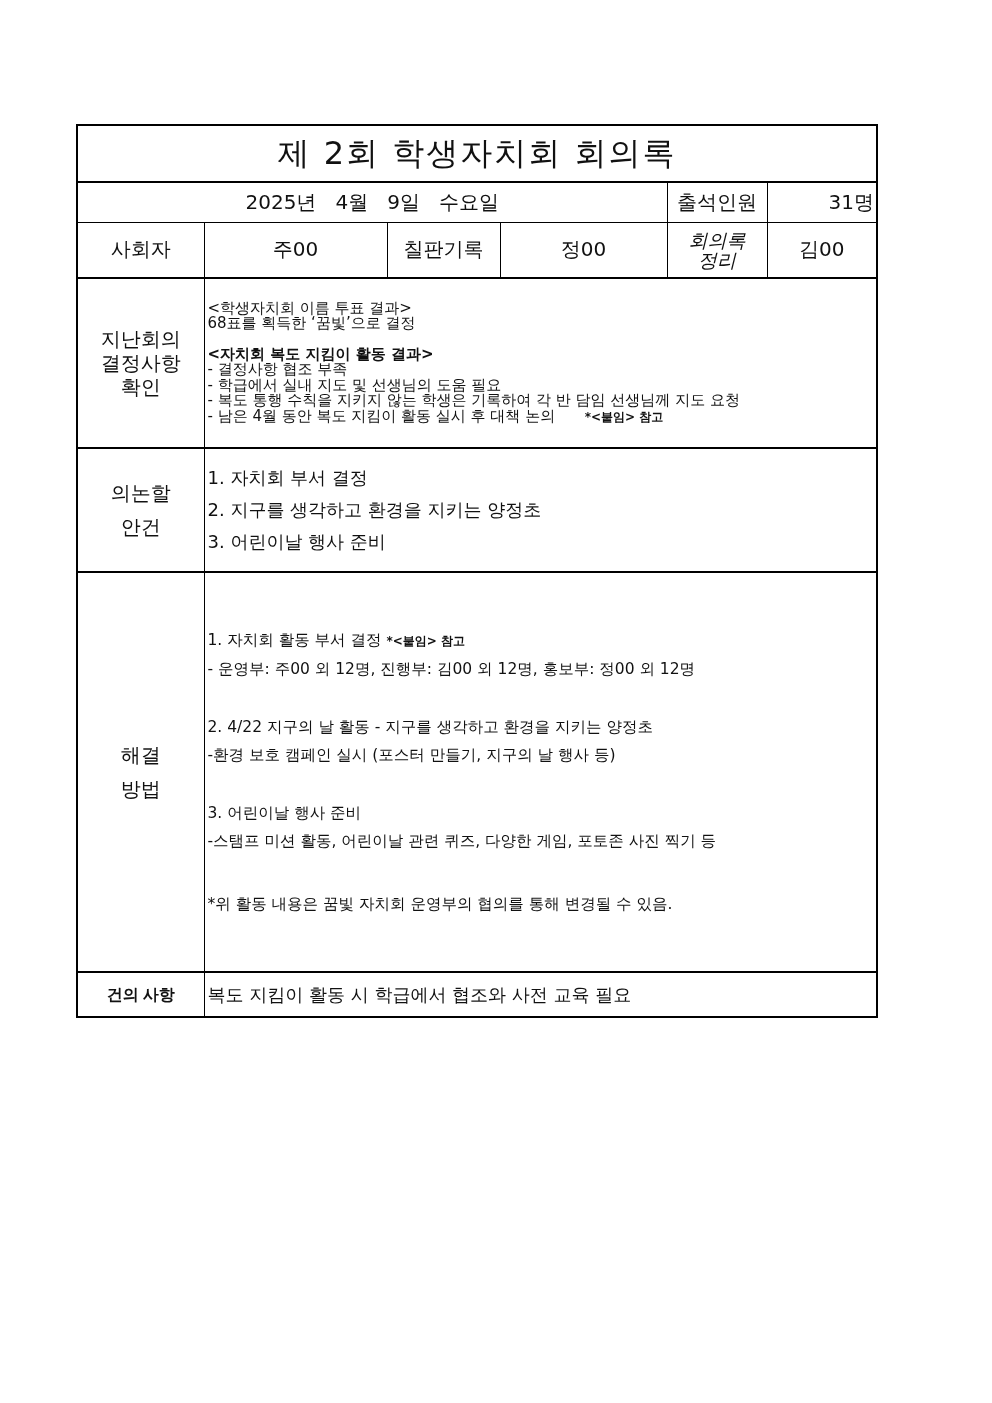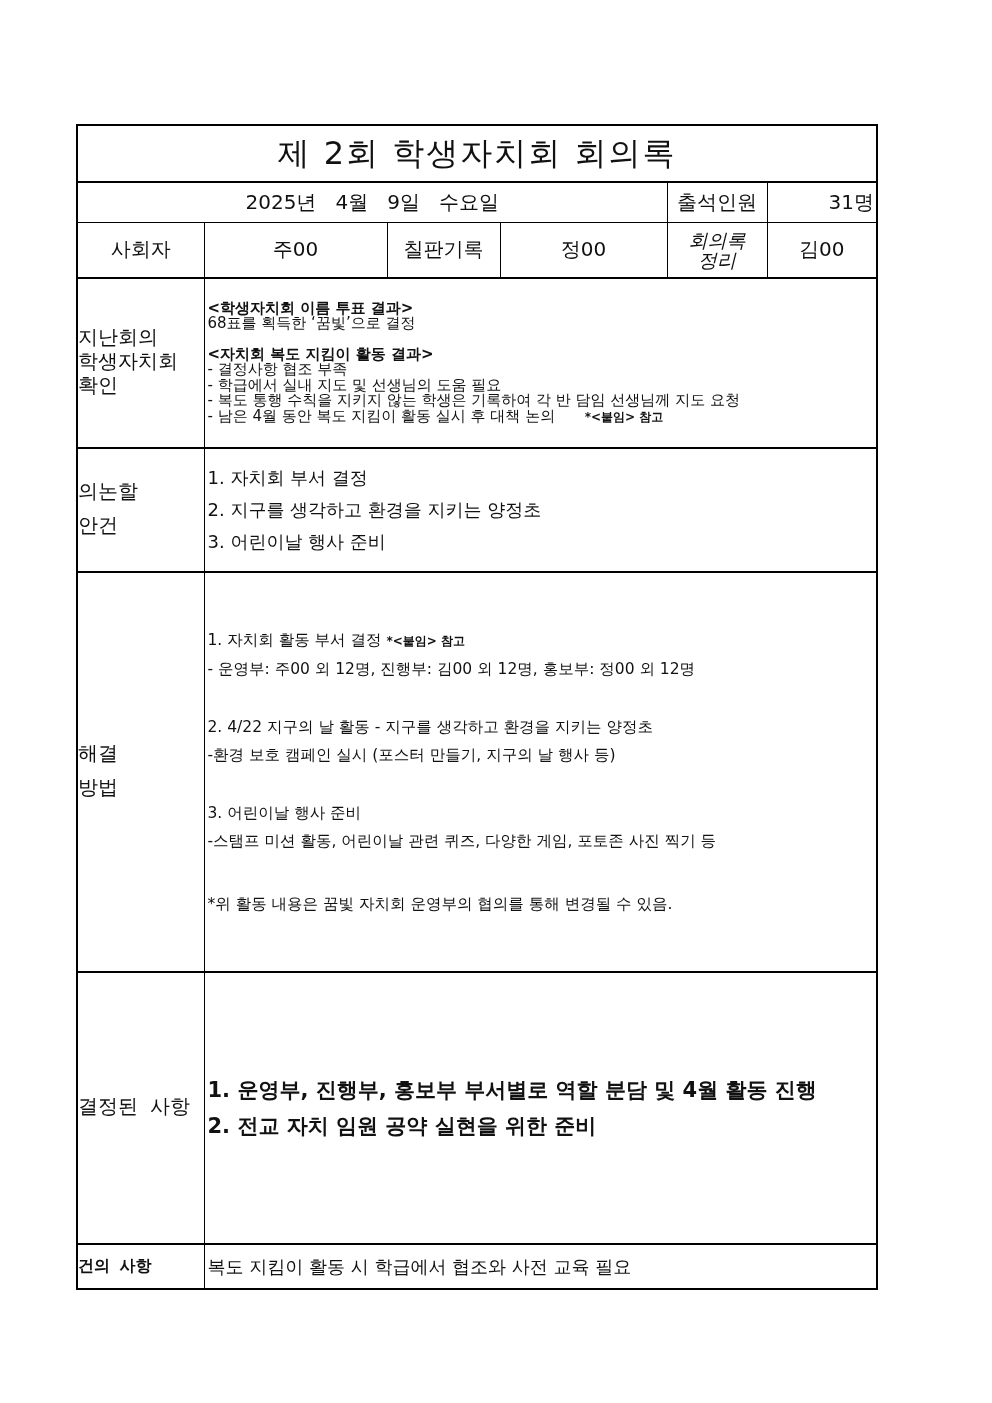--- a/index.html
+++ b/index.html
@@ -5,21 +5,21 @@
   html, body { margin:0; padding:0; background:#ffffff; }
   body { width:992px; height:1403px; position:relative; font-family:"DejaVu Serif", serif; color:#111; }
   .page { position:absolute; left:76px; top:124px; width:800px; }
   table { border-collapse:collapse; width:800px; table-layout:fixed; }
   td { border:1px solid #000; padding:0; vertical-align:middle; }
   .outer { border:2px solid #000; }
   .thick-b { border-bottom:2px solid #000; }
   .title { height:55px; text-align:center; font-size:32px; font-family:"DejaVu Sans", sans-serif; letter-spacing:2px; }
   .hdr { font-family:"DejaVu Sans", sans-serif; font-size:20px; text-align:center; }
   .small2 { font-size:19px; line-height:20px;font-style:italic; }
-  .label { font-family:Liberation Mono, monospace; font-size:20px; line-height:24px; }
+  .label { font-family:Liberation Serif, serif; font-size:20px; text-align:center; line-height:24px; }
   .content { padding-left:3px; font-family:"DejaVu Sans", sans-serif; }
   .prev { font-size:15px; line-height:15.5px; }
   .prev .gap { height:15px; }
   .agenda { font-size:18px; line-height:32px; }
   .sol { font-size:15.5px; line-height:28px; }
   .sol .b { font-weight:normal; }
   .ref { font-size:12px; font-weight:bold; }
   .dec { font-size:21px; line-height:36px; font-weight:bold; }
   .sug { font-size:18px; }
   .right { text-align:right; padding-right:2px; }
@@ -57,25 +57,25 @@
     <td class="hdr small2 thick-b">
       <div>회의록</div>
       <div>정리</div>
     </td>
     <td class="hdr thick-b">김00</td>
   </tr>
 
   <tr style="height:170px">
     <td class="label thick-b">
       <div>지난회의</div>
-      <div>학생자치회</div>
+      <div>결정사항</div>
       <div>확인</div>
     </td>
     <td colspan="5" class="content prev thick-b">
-      <div style="font-weight:bold;">&lt;학생자치회 이름 투표 결과&gt;</div>
+      <div style="font-weight:normal;">&lt;학생자치회 이름 투표 결과&gt;</div>
       <div>68표를 획득한 ‘꿈빛’으로 결정</div>
       <div class="gap"></div>
       <div style="font-weight:bold;">&lt;자치회 복도 지킴이 활동 결과&gt;</div>
       <div>- 결정사항 협조 부족</div>
       <div>- 학급에서 실내 지도 및 선생님의 도움 필요</div>
       <div style="white-space:nowrap;">- 복도 통행 수칙을 지키지 않는 학생은 기록하여 각 반 담임 선생님께 지도 요청</div>
       <div>
         <span>- 남은 4월 동안 복도 지킴이 활동 실시 후 대책 논의</span>
         <span style="display:inline-block;width:20px"></span>
         <span class="ref">*&lt;붙임&gt; 참고</span>
@@ -110,27 +110,20 @@
       <div class="b">2. 4/22 지구의 날 활동 - 지구를 생각하고 환경을 지키는 양정초</div>
       <div>-환경 보호 캠페인 실시 (포스터 만들기, 지구의 날 행사 등)</div>
       <div style="height:30px"></div>
       <div class="b">3. 어린이날 행사 준비</div>
       <div>-스탬프 미션 활동, 어린이날 관련 퀴즈, 다양한 게임, 포토존 사진 찍기 등</div>
       <div style="height:35px"></div>
       <div>*위 활동 내용은 꿈빛 자치회 운영부의 협의를 통해 변경될 수 있음.</div>
     </td>
   </tr>
 
-  <tr style="height:272px">
-    <td class="label thick-b" style="font-size:20px;">결정된 사항</td>
-    <td colspan="5" class="content dec thick-b">
-      <div>1. 운영부, 진행부, 홍보부 부서별로 역할 분담 및 4월 활동 진행</div>
-      <div>2. 전교 자치 임원 공약 실현을 위한 준비</div>
-    </td>
-  </tr>
 
   <tr style="height:45px">
     <td class="label" style="font-size:16px; font-weight:bold;">건의 사항</td>
     <td colspan="5" class="content sug">복도 지킴이 활동 시 학급에서 협조와 사전 교육 필요</td>
   </tr>
 </tbody>
     </table>
 </div>
 
 </body></html>

